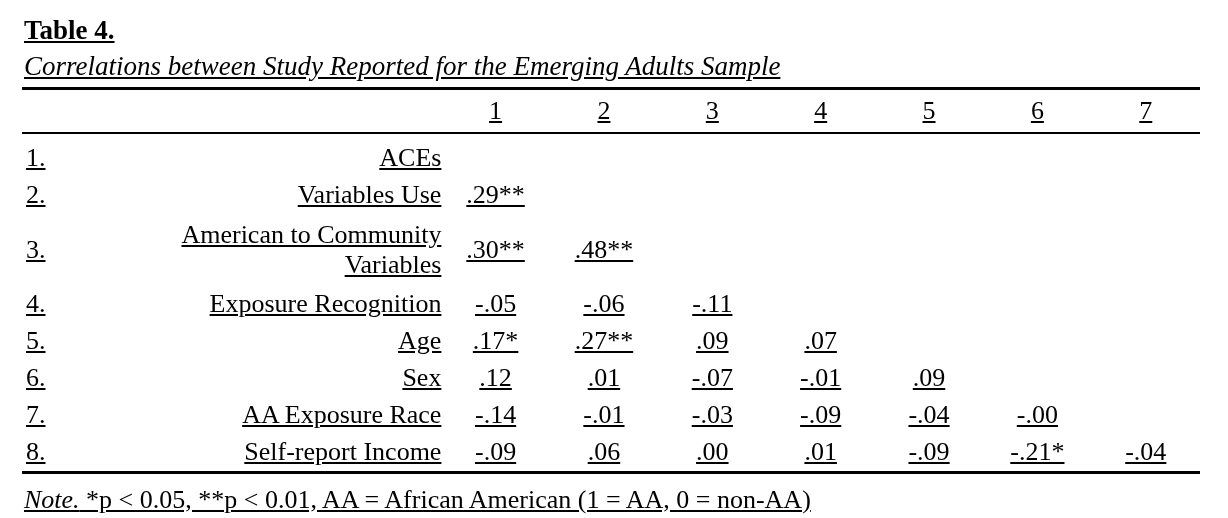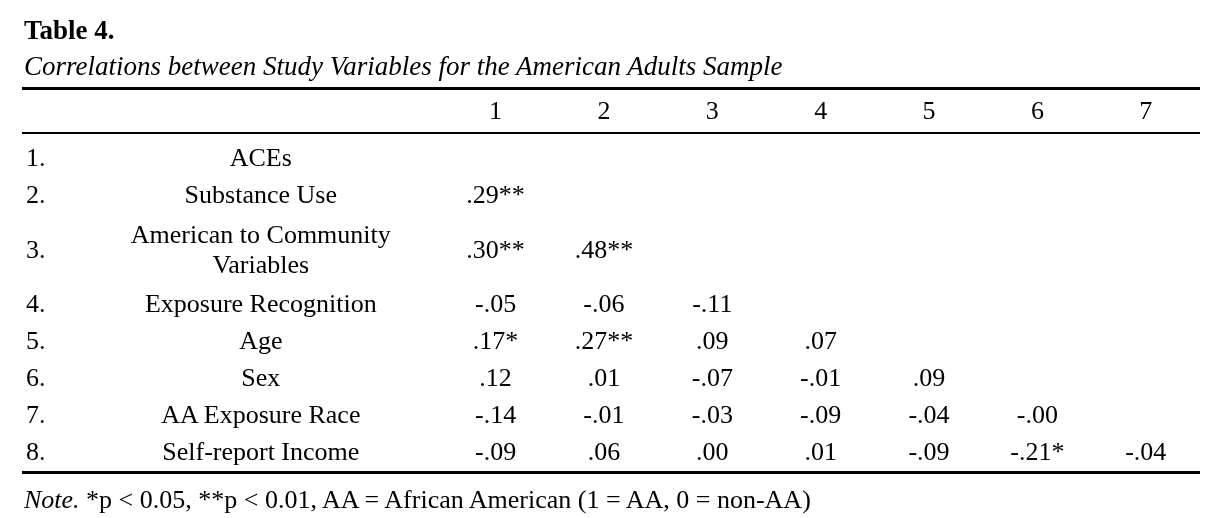--- a/index.html
+++ b/index.html
@@ -13,20 +13,21 @@
     font-family: "Liberation Serif", serif;
     color: #000000;
     overflow: hidden;
   }
   .page {
     position: relative;
     width: 1228px;
     height: 518px;
     box-sizing: border-box;
     padding: 14px 22px 0 22px;
+    text-decoration: underline;
   }
   .table-number {
     font-size: 27px;
     font-weight: bold;
     line-height: 1.25;
     margin: 0 0 2px 2px;
   }
   .table-title {
     font-size: 27px;
     font-style: italic;
@@ -54,21 +55,21 @@
     border-bottom: 3px solid #000;
   }
   .col-num {
     width: 58px;
     text-align: left;
     padding-left: 4px !important;
     vertical-align: top;
   }
   .col-label {
     width: 360px;
-    text-align: center;
+    text-align: right;
   }
   .col-v {
     width: 108px;
     text-align: center;
   }
   .hdr td {
     text-align: center;
     height: 42px;
     font-size: 26px;
   }
@@ -95,21 +96,21 @@
     font-style: italic;
   }
   .spacer-row td { height: 6px; }
 </style>
 </head>
 <body>
 
 <div class="page">
 
   <div class="table-number">Table 4.</div>
-  <div class="table-title">Correlations between Study Variables for the American Adults Sample</div>
+  <div class="table-title">Correlations between Study Reported for the Emerging Adults Sample</div>
 
   <table class="corr">
     <colgroup>
       <col class="col-num">
       <col class="col-label">
       <col class="col-v">
         <col class="col-v">
         <col class="col-v">
         <col class="col-v">
         <col class="col-v">
@@ -140,21 +141,21 @@
         <td class="col-v"></td>
         <td class="col-v"></td>
         <td class="col-v"></td>
         <td class="col-v"></td>
         <td class="col-v"></td>
         <td class="col-v"></td>
       </tr>
 
       <tr class="row">
         <td class="col-num">2.</td>
-        <td class="col-label">Substance Use</td>
+        <td class="col-label">Variables Use</td>
         <td class="col-v">.29**</td>
         <td class="col-v"></td>
         <td class="col-v"></td>
         <td class="col-v"></td>
         <td class="col-v"></td>
         <td class="col-v"></td>
         <td class="col-v"></td>
       </tr>
 
       <tr class="row two-line">

